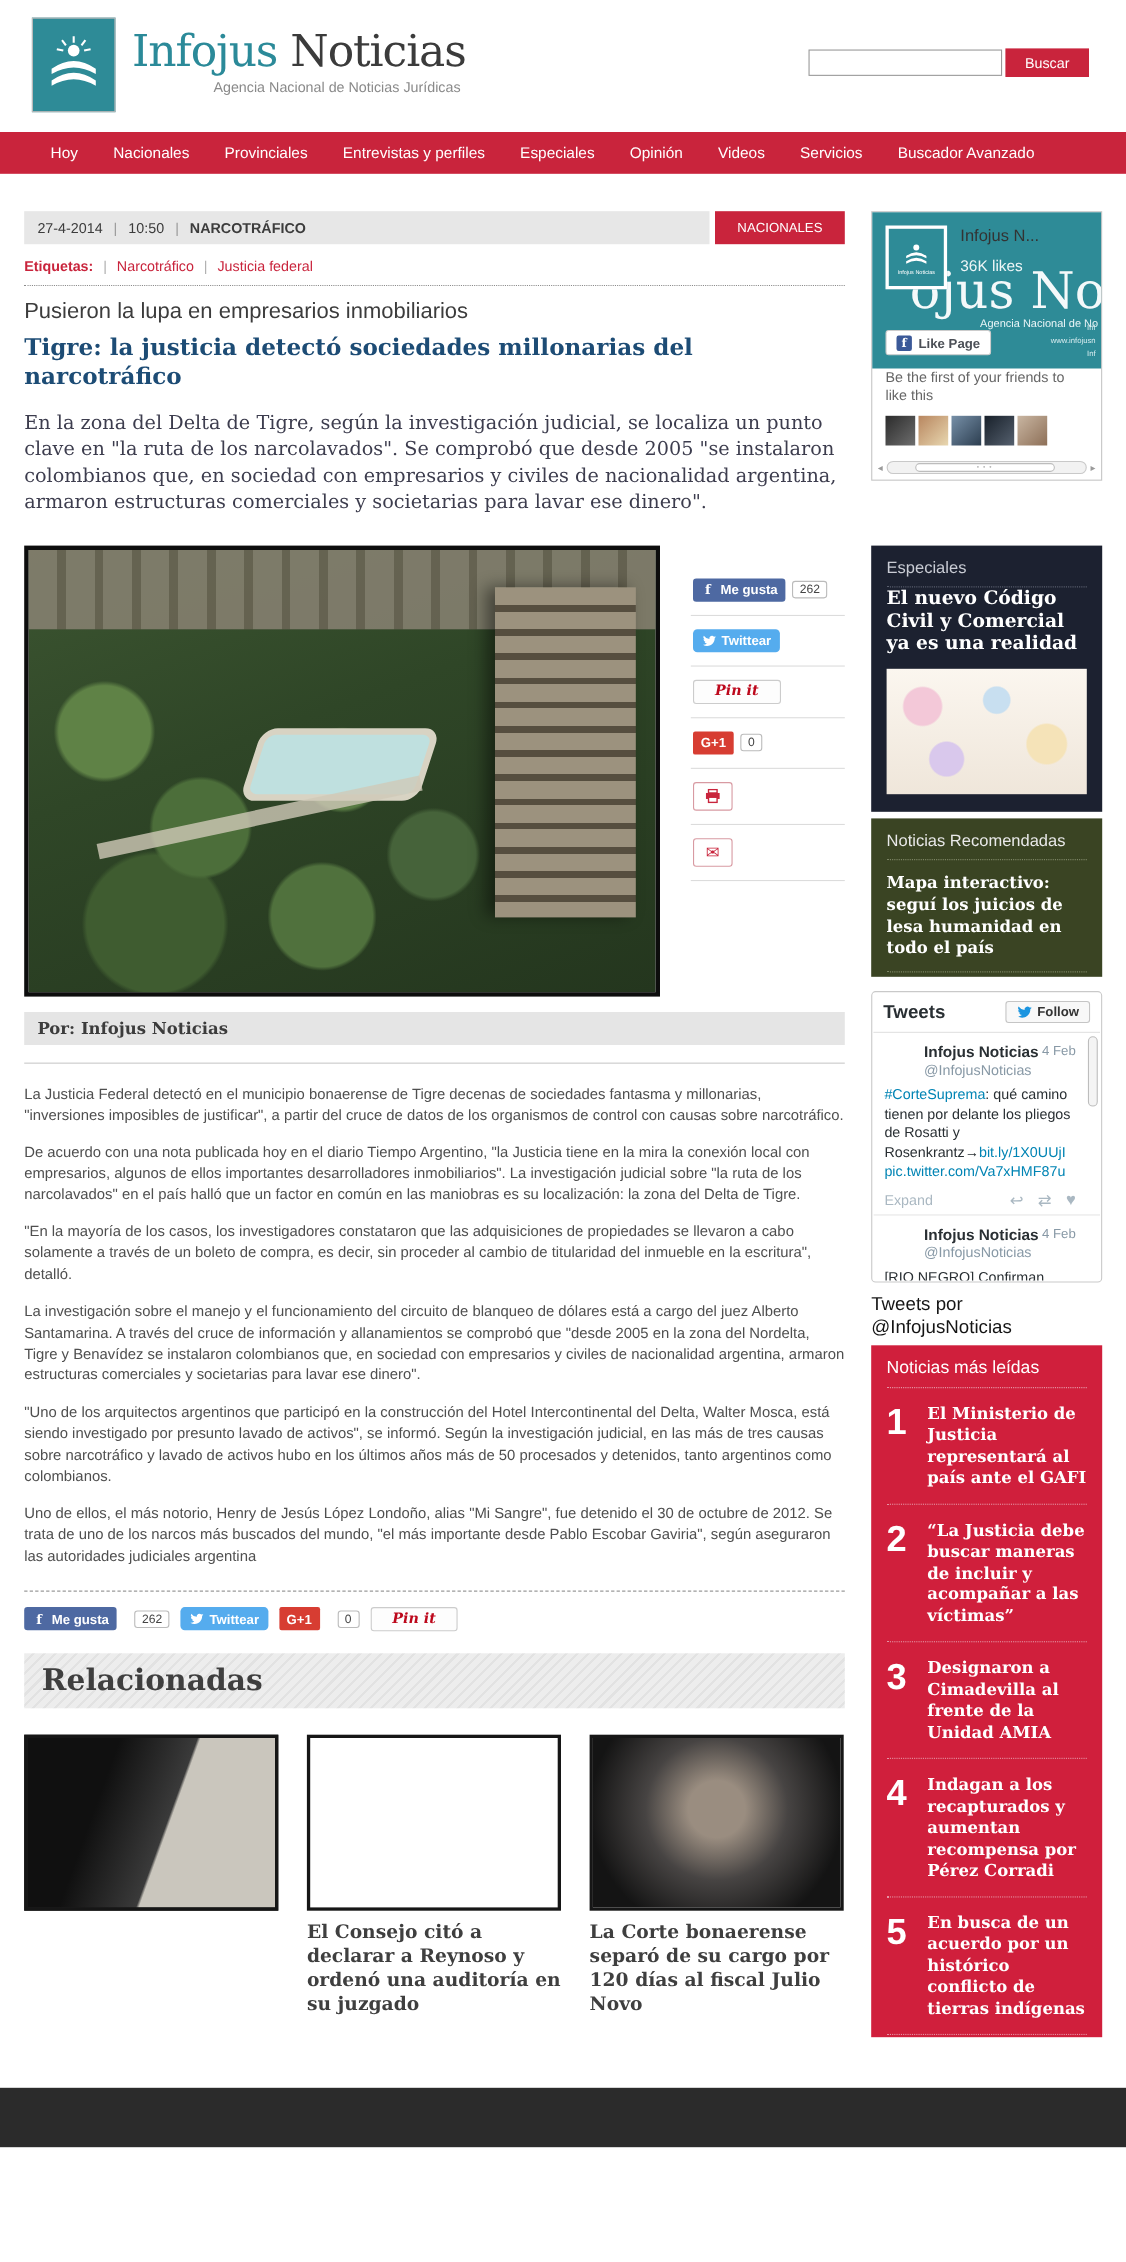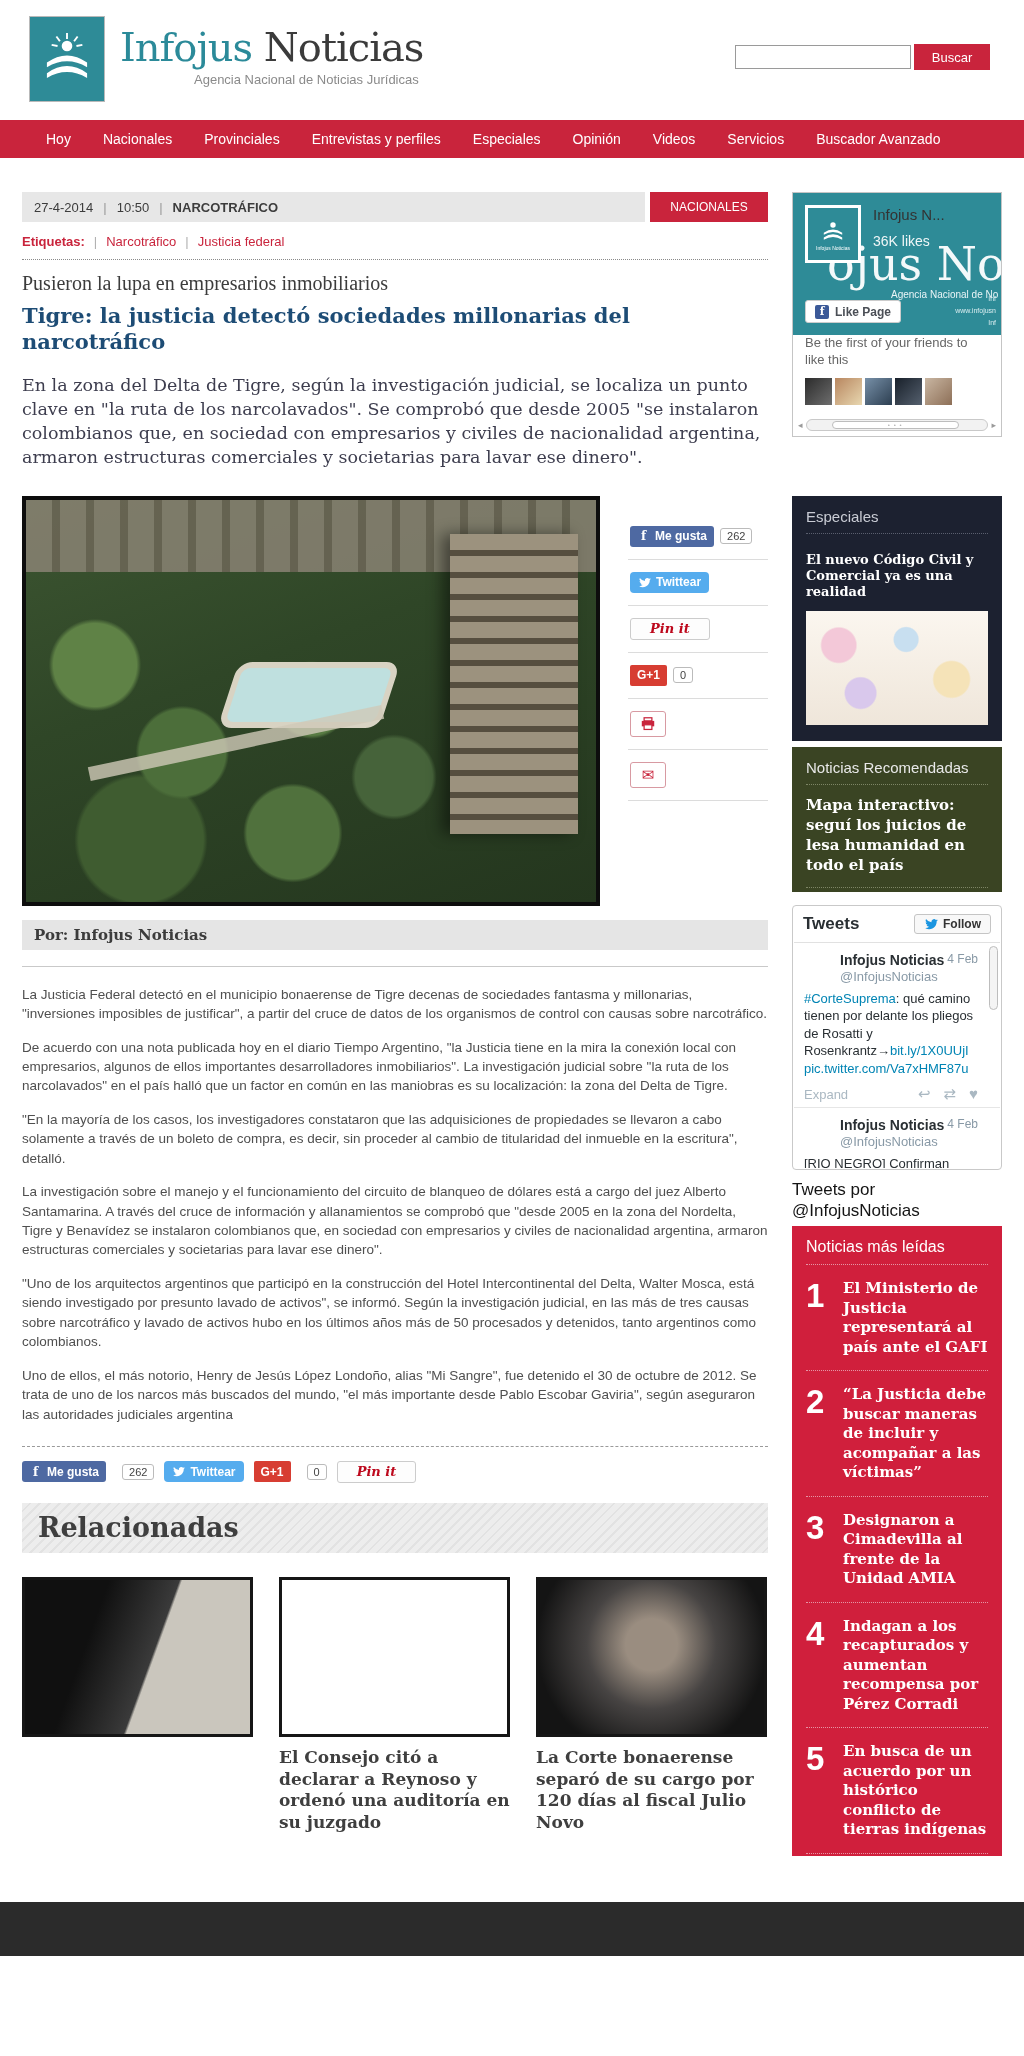--- a/index.html
+++ b/index.html
@@ -32,21 +32,21 @@
   .meta { display:flex; height:30px; }
   .meta-bar { flex:1; background:#e7e7e7; display:flex; align-items:center; padding:0 12px; font-size:13px; color:#3c3c3c; gap:10px; }
   .meta-bar .sep { color:#999; }
   .meta-bar .section { font-weight:bold; }
   .badge { width:118px; margin-left:5px; background:#c9243c; color:#fff; font-size:12px; display:flex; align-items:center; justify-content:center; cursor:pointer; }
   .tags { margin-top:12px; font-size:13px; display:flex; gap:9px; align-items:center; padding-bottom:10px; border-bottom:1px dotted #8a8a8a; }
   .tags .label { color:#c9243c; font-weight:bold; }
   .tags .sep { color:#b0b0b0; }
   .tags .tag { color:#c9243c; cursor:pointer; }
 
-  .kicker { margin-top:12px; font-family:Liberation Serif, serif; font-size:20px; color:#3c3c3c; }
+  .kicker { margin-top:12px; font-family:Liberation Sans, sans-serif; font-size:20px; color:#3c3c3c; }
   h1.title { margin-top:8px; font-family:"DejaVu Serif", serif; font-weight:bold; font-size:21px; line-height:1.24; color:#1d4c75; }
   .lead { margin-top:18px; font-family:"DejaVu Serif", serif; font-size:17.5px; line-height:1.38; color:#3d3d4e; }
 
   
   .figure-row { margin-top:26px; display:flex; gap:28px; }
   .article-image { width:578px; height:410px; border:4px solid #0d0d0d; position:relative; overflow:hidden;
     background: linear-gradient(160deg,#3c5531 0%, #2f4627 40%, #24361e 100%); }
   .ph-buildings-top { position:absolute; left:0; top:0; width:100%; height:72px;
     background: repeating-linear-gradient(90deg,#8a8374 0 26px,#6e6758 26px 34px), linear-gradient(#9a937f,#6e6758); opacity:.85; }
   .ph-tower { position:absolute; right:18px; top:34px; width:128px; height:300px;
@@ -115,21 +115,21 @@
   .t4 { background:linear-gradient(135deg,#18202a,#55606e); }
   .t5 { background:linear-gradient(135deg,#c9b6a2,#8d6f57); }
   .fb-scroll { display:flex; align-items:center; gap:3px; margin:8px 5px 5px; }
   .fb-scroll .arr { color:#9a9a9a; font-size:9px; cursor:pointer; }
   .fb-track { flex:1; height:12px; border:1px solid #c9c9c9; border-radius:7px; background:#f2f2f2; position:relative; }
   .fb-thumb-h { position:absolute; left:14%; top:1px; width:70%; height:8px; background:#fff; border:1px solid #bdbdbd; border-radius:5px; display:flex; align-items:center; justify-content:center; color:#b5b5b5; font-size:6px; letter-spacing:1px; cursor:grab; }
 
   
   .sp-box { margin-top:59px; background:#1c2130; padding:12px 14px 16px; }
   .sp-head { color:#c9ccd4; font-size:15px; padding-bottom:8px; border-bottom:1px dotted #5a5f6e; }
-  .sp-title { margin-top:18px; font-family:"DejaVu Serif",serif; font-weight:bold; font-size:13px; color:#fff; line-height:1.22; }
+  .sp-title { margin-top:0; font-family:"DejaVu Serif",serif; font-weight:bold; font-size:17px; color:#fff; line-height:1.22; }
   .sp-img { margin-top:12px; height:114px; background:
       radial-gradient(circle at 18% 30%, #f3c8d8 0 10%, transparent 11%),
       radial-gradient(circle at 55% 25%, #c8dff0 0 9%, transparent 10%),
       radial-gradient(circle at 80% 60%, #f5e3b8 0 11%, transparent 12%),
       radial-gradient(circle at 30% 72%, #d9c8ec 0 10%, transparent 11%),
       linear-gradient(#fbf6ef,#efe6da); }
 
   .rec-box { margin-top:6px; background:#3a4423; padding:12px 14px 4px; }
   .rec-head { color:#e9e9e9; font-size:15px; padding-bottom:8px; border-bottom:1px dotted #7d8565; }
   .rec-item { font-family:"DejaVu Serif",serif; font-weight:bold; font-size:15px; color:#fff; line-height:1.32; padding:11px 0; border-bottom:1px dotted #7d8565; cursor:pointer; }

